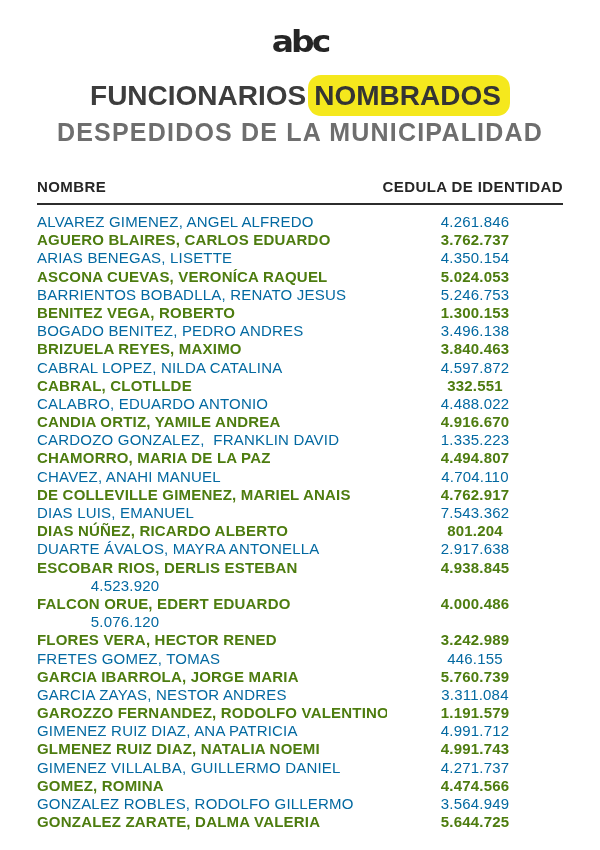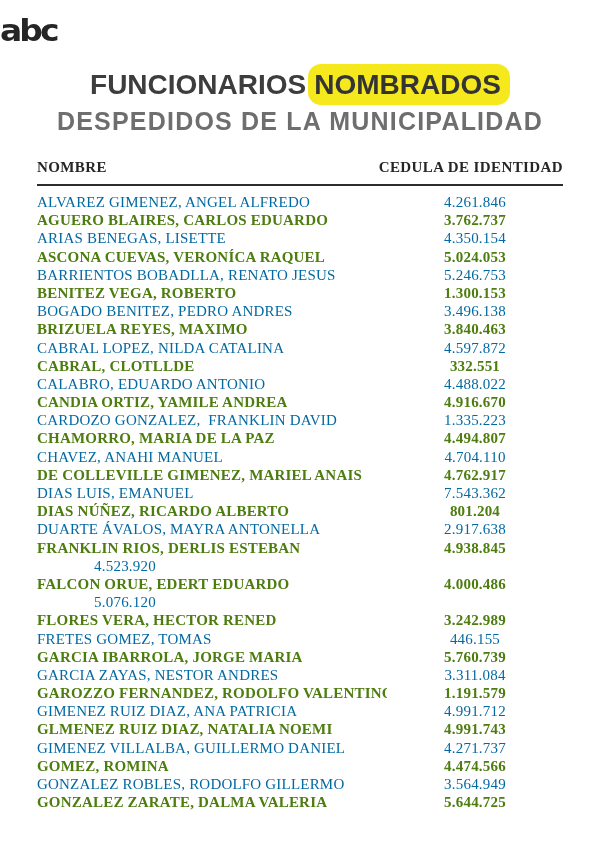--- a/index.html
+++ b/index.html
@@ -4,21 +4,21 @@
 <style>
   html, body { margin: 0; padding: 0; background: #ffffff; }
   body {
     width: 600px; height: 850px;
     font-family: "Liberation Sans", sans-serif;
     overflow: hidden;
   }
   .page { position: relative; width: 600px; height: 850px; background: #ffffff; }
 
   
-  .logo-wrap { padding-top: 13px; height: 40px; }
+  .logo-wrap { text-align: center; padding-top: 24px; height: 40px; }
   .logo-text {
     display: inline-block;
     font-family: "DejaVu Sans", sans-serif;
     font-weight: bold;
     font-size: 33px;
     line-height: 36px;
     letter-spacing: -3px;
     color: #252525;
     transform: scaleY(0.92);
   }
@@ -43,21 +43,21 @@
     margin-top: 3px;
     text-align: center;
     font-size: 25px;
     font-weight: bold;
     color: #6e6e6e;
     letter-spacing: 1.2px;
     line-height: 28px;
   }
 
   
-  .table { margin: 24px 37px 0 37px; font-family: Liberation Serif, serif; }
+  .table { margin: 32px 37px 0 37px; }
   .thead {
     display: flex;
     justify-content: space-between;
     align-items: baseline;
     font-size: 15px;
     font-weight: bold;
     color: #262626;
     letter-spacing: 0.4px;
   }
   .divider {
@@ -169,21 +169,21 @@
         </div>
         <div class="row bold">
           <div class="cell-name">DIAS NÚÑEZ, RICARDO ALBERTO</div>
           <div class="cell-cedula">801.204</div>
         </div>
         <div class="row">
           <div class="cell-name">DUARTE ÁVALOS, MAYRA ANTONELLA</div>
           <div class="cell-cedula">2.917.638</div>
         </div>
         <div class="row bold">
-          <div class="cell-name">FRANKLIN RIOS, DERLIS ESTEBAN</div>
+          <div class="cell-name">ESCOBAR RIOS, DERLIS ESTEBAN</div>
           <div class="cell-cedula">4.938.845</div>
         </div>
         <div class="row">
           <div class="cell-cedula">4.523.920</div>
         </div>
         <div class="row bold">
           <div class="cell-name">FALCON ORUE, EDERT EDUARDO</div>
           <div class="cell-cedula">4.000.486</div>
         </div>
         <div class="row">

